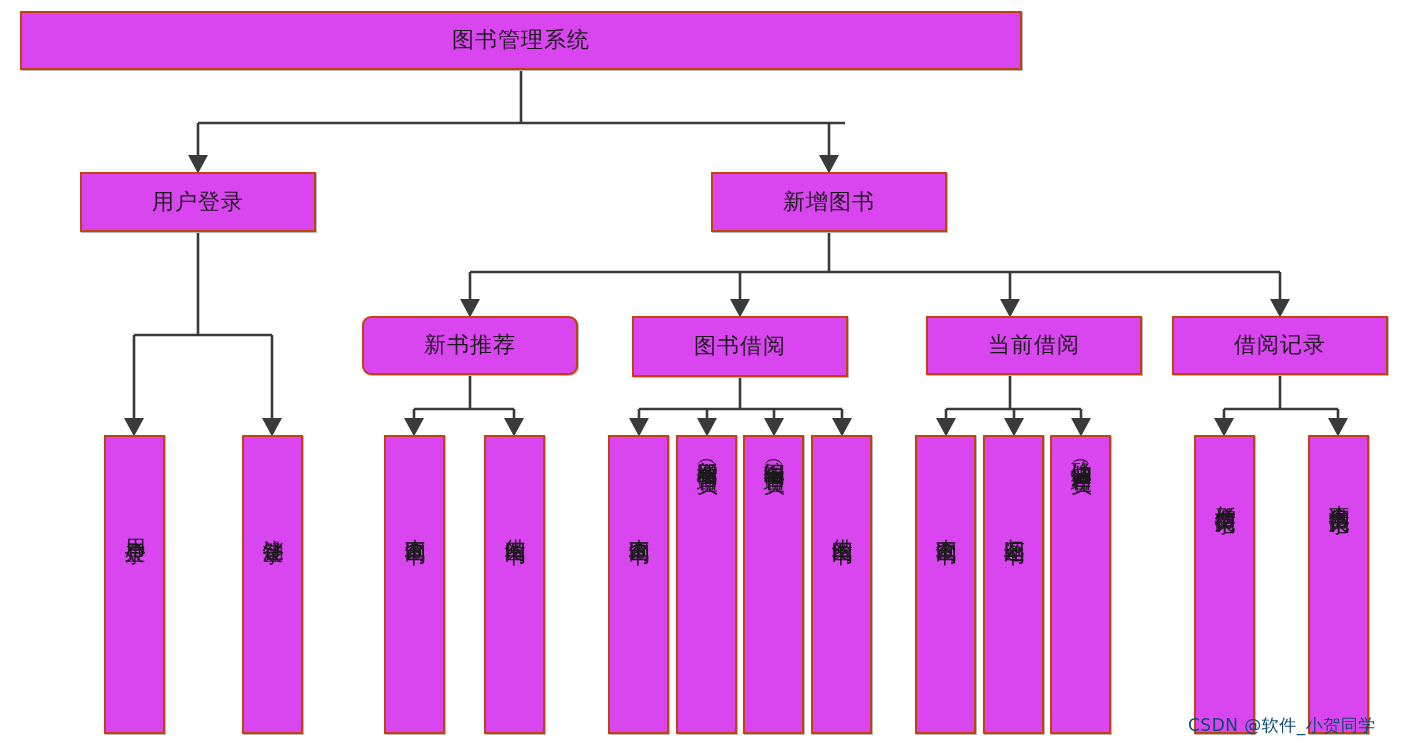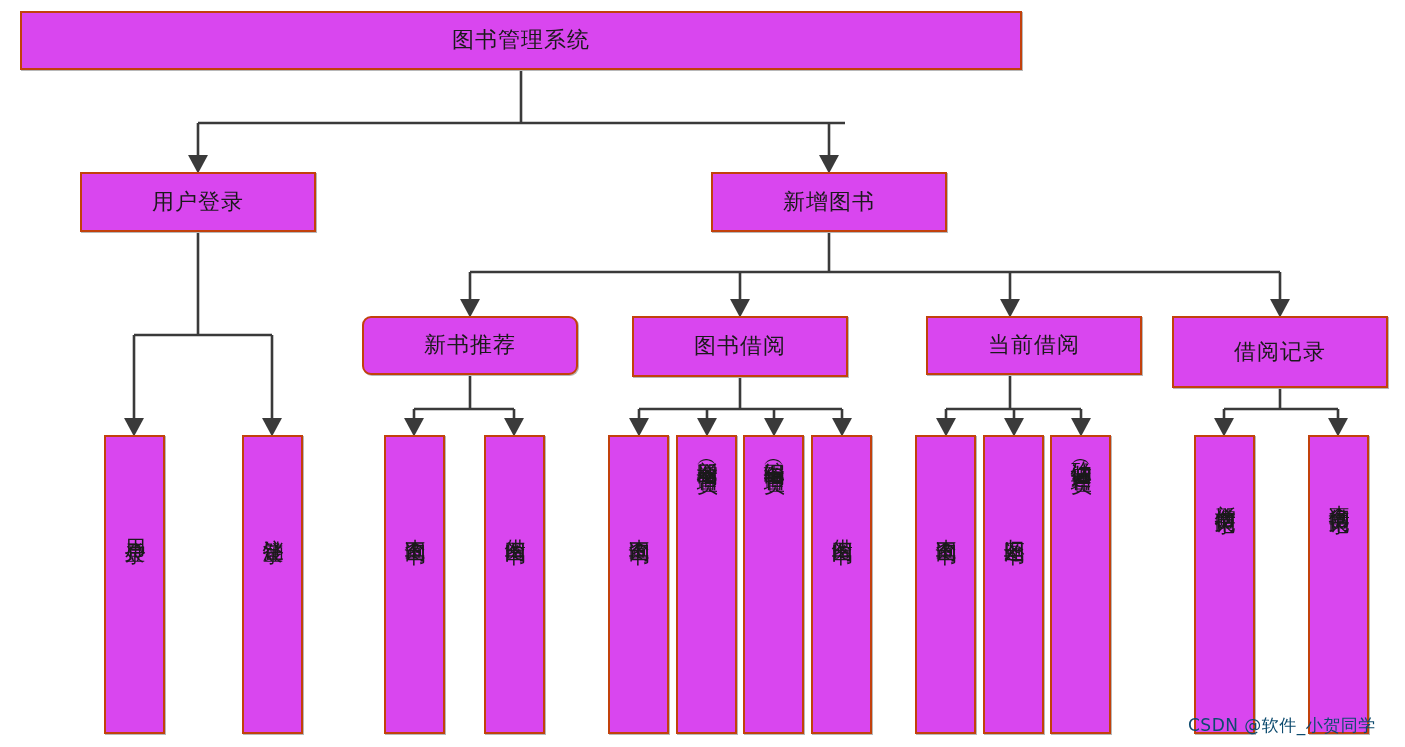--- a/index.html
+++ b/index.html
@@ -140,21 +140,21 @@
 
   <div class="node node-h" style="left:362px; top:316px; width:216px; height:59px;border-radius:9px;">
     <span>新书推荐</span>
   </div>
   <div class="node node-h" style="left:632px; top:316px; width:216px; height:61px;">
     <span>图书借阅</span>
   </div>
   <div class="node node-h" style="left:902px; top:316px; width:216px; height:59px;margin-left:24px;">
     <span>当前借阅</span>
   </div>
-  <div class="node node-h" style="left:1172px; top:316px; width:216px; height:72px;text-align:center;">
+  <div class="node node-h" style="left:1172px; top:316px; width:216px; height:59px;text-align:center;">
     <span>借阅记录</span>
   </div>
 
   <div class="node node-v leaf-pad-top" style="left:104px; top:435px; width:61px; height:299px;">
     <span class="vtext">用户登录</span>
   </div>
   <div class="node node-v leaf-pad-top" style="left:242px; top:435px; width:61px; height:299px;">
     <span class="vtext">注销登录</span>
   </div>
 

